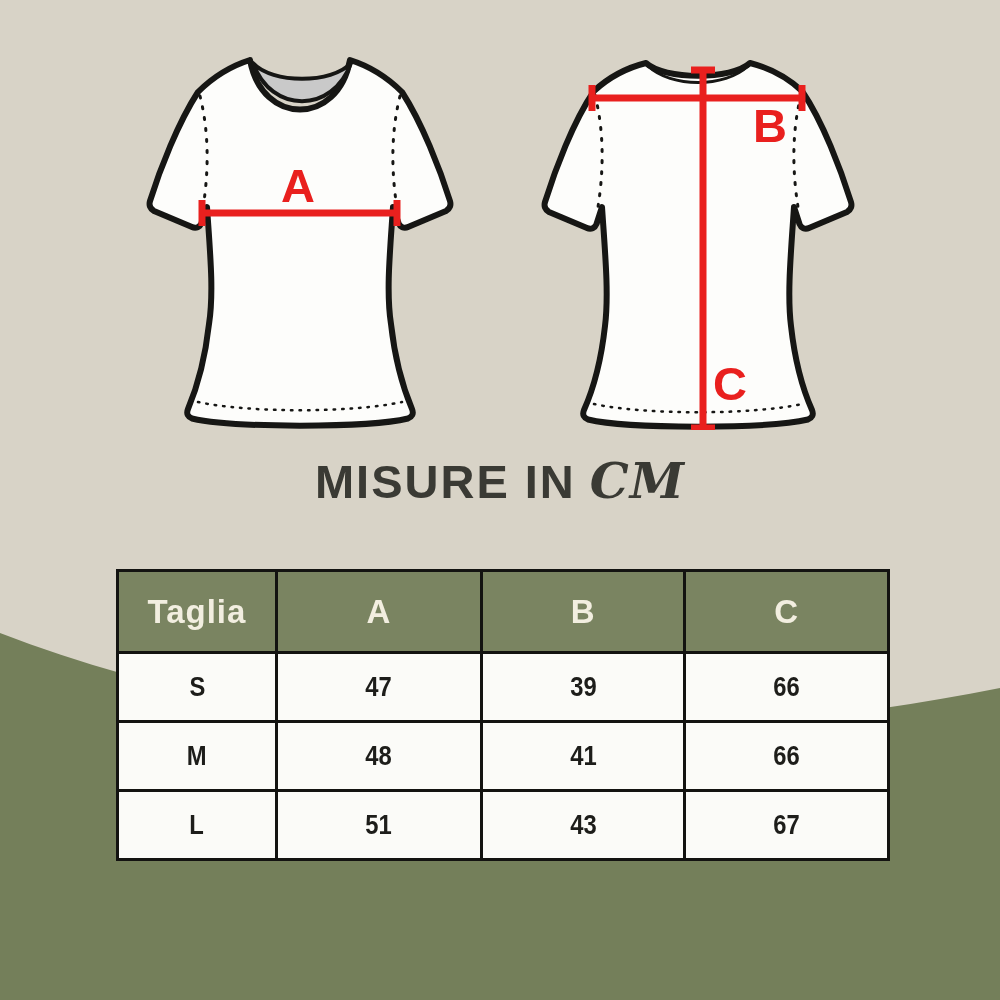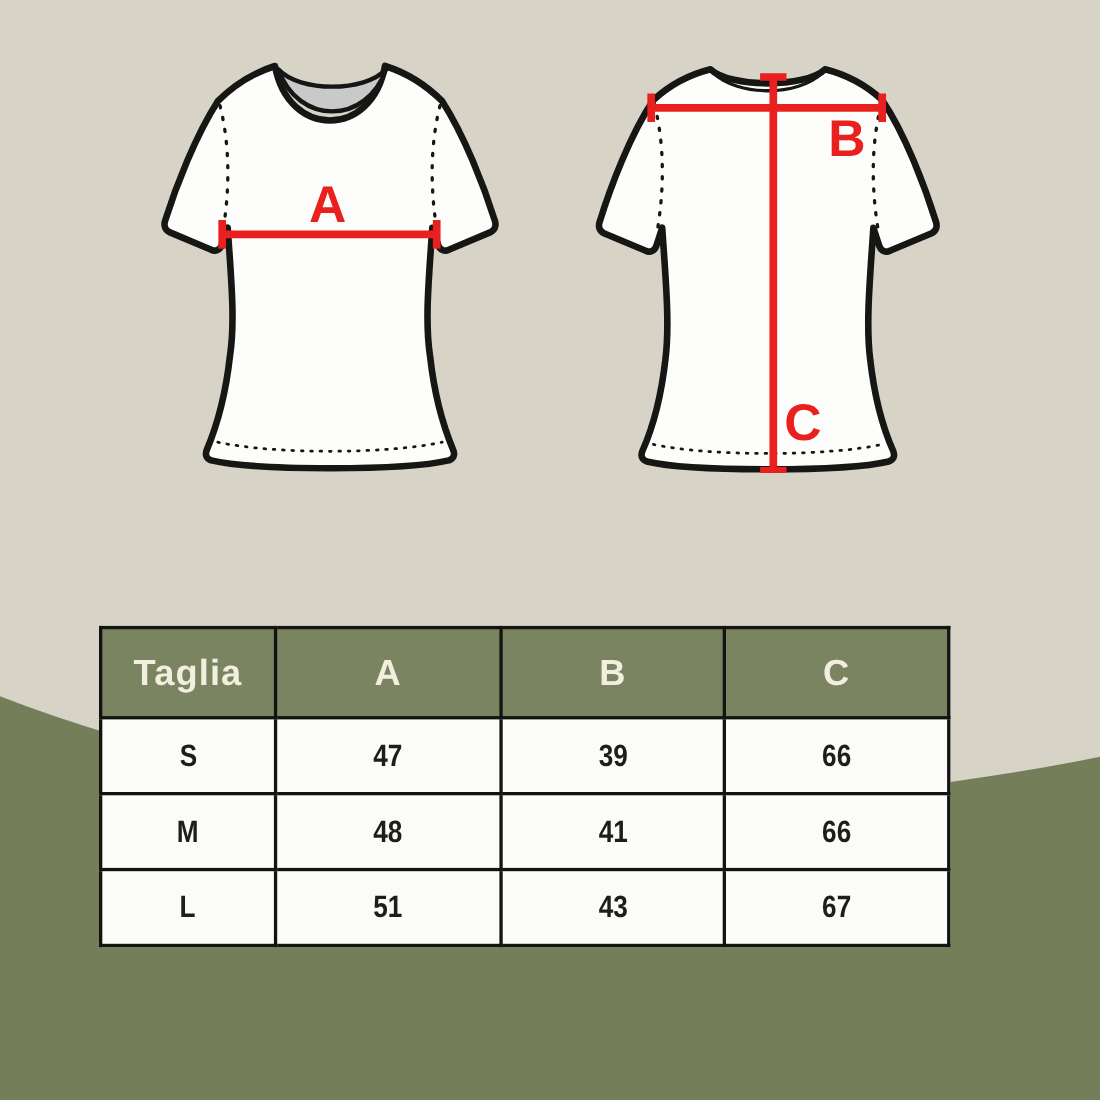--- a/index.html
+++ b/index.html
@@ -54,21 +54,21 @@
     font-family: "DejaVu Serif", serif;
     font-style: italic;
     font-weight: bold;
     font-size: 49px;
     margin-left: 14px;
     letter-spacing: 1px;
   }
   
   #size-table {
     position: absolute;
-    left: 90px; top: 569px;
+    left: 116px; top: 569px;
     width: 774px; height: 289px;
     border-collapse: collapse;
     table-layout: fixed;
     z-index: 2;
     background: #fbfbf8;
   }
   #size-table th, #size-table td {
     border: 3px solid #131311;
     text-align: center;
     vertical-align: middle;
@@ -178,20 +178,23 @@
       <text class="m-label" x="192" y="350">C</text>
     </g>
     <g>
       <line class="m-line" x1="54" y1="48" x2="264" y2="48"></line>
       <line class="m-line" x1="54" y1="35" x2="54" y2="61"></line>
       <line class="m-line" x1="264" y1="35" x2="264" y2="61"></line>
       <text class="m-label" x="232" y="92">B</text>
     </g>
   </svg>
 
+  <div id="title">
+    <span class="main">MISURE IN</span><span class="unit">CM</span>
+  </div>
 
   <table id="size-table">
     <colgroup>
       <col class="c-size">
         <col class="c-a">
         <col class="c-b">
         <col class="c-c">
     </colgroup>
     <thead>
       <tr>

